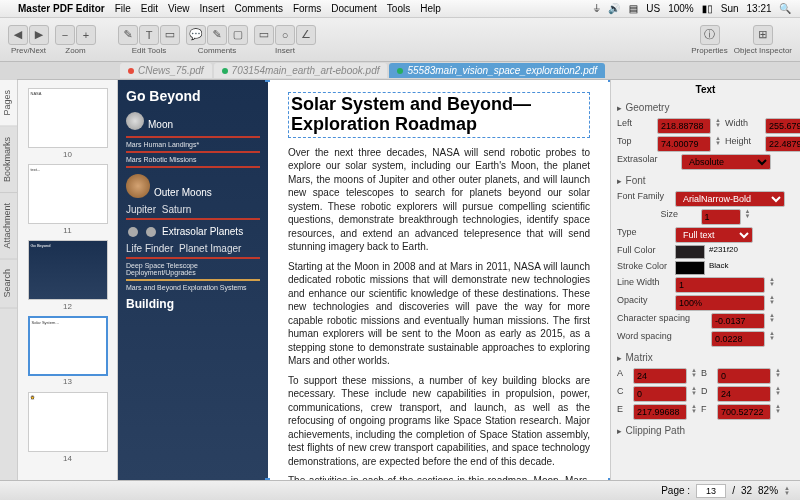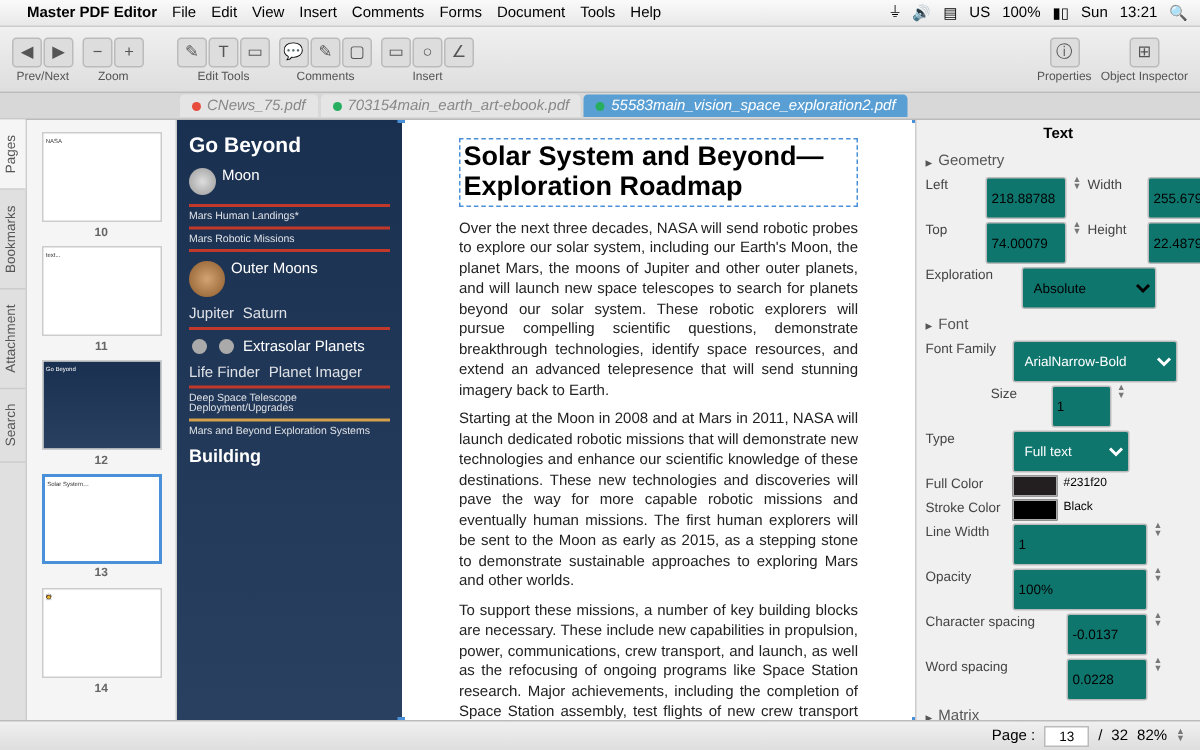--- a/index.html
+++ b/index.html
@@ -21,45 +21,45 @@
 .tab .dot { width: 6px; height: 6px; border-radius: 50%; }
 .tab .dot.red { background: #e74c3c; }
 .tab .dot.green { background: #27ae60; }
 .main { display: flex; height: 400px; }
 .side-tabs { width: 18px; background: #e0e0e0; border-right: 1px solid #ccc; display: flex; flex-direction: column; }
 .side-tab { writing-mode: vertical-rl; transform: rotate(180deg); padding: 10px 2px; font-size: 9px; color: #555; cursor: pointer; border-top: 1px solid #ccc; }
 .side-tab.active { background: #f5f5f5; }
 .thumbs { width: 100px; background: #f5f5f5; border-right: 1px solid #ccc; overflow: hidden; padding: 4px; }
 .thumb { width: 80px; height: 60px; background: #fff; border: 1px solid #ccc; margin: 4px auto; position: relative; }
 .thumb.sel { border: 2px solid #4a90d9; }
-.thumb-num { position: absolute; bottom: -12px; left: 50%; transform: translateX(-50%); font-size: 8px; color: #666; font-weight: bold; }
+.thumb-num { position: absolute; bottom: -12px; left: 50%; transform: translateX(-50%); font-size: 8px; color: #666; }
 .thumb-content { font-size: 4px; padding: 2px; color: #333; }
 .thumb-beyond { background: linear-gradient(#1a3050,#2a4060); color: #fff; }
 .canvas { flex: 1; background: #888; display: flex; overflow: hidden; }
 .page-left { width: 150px; background: linear-gradient(#1a3050,#2a4060); color: #fff; padding: 8px; font-size: 8px; }
 .page-left h2 { font-size: 14px; margin-bottom: 8px; }
-.planet-row { display: flex; align-items: flex-start; gap: 4px; margin: 6px 0; font-size: 9px; }
+.planet-row { display: flex; align-items: flex-end; gap: 4px; margin: 6px 0; font-size: 9px; }
 .planet { width: 18px; height: 18px; border-radius: 50%; }
 .planet.moon { background: radial-gradient(#ddd,#999); }
 .planet.mars { background: radial-gradient(#d97548,#a04020); }
 .planet.jup { background: radial-gradient(#d4a373,#8b5a2b); width: 24px; height: 24px; }
 .hr-red { height: 2px; background: #c0392b; margin: 3px 0; }
 .sub-label { font-size: 7px; opacity: .85; }
 .small-planet { width: 10px; height: 10px; border-radius: 50%; background: #aaa; display: inline-block; margin: 0 2px; }
-.page-right { flex: 1; background: #fff; padding: 12px 38px; position: relative; }
+.page-right { flex: 1; background: #fff; padding: 12px 20px; position: relative; }
 .title-sel { border: 1px dashed #4a90d9; padding: 2px; }
 .title-sel h1 { font-size: 18px; font-family: "Arial Narrow", Arial; font-weight: bold; line-height: 1.1; }
 .body-text { font-size: 8px; line-height: 1.35; margin-top: 8px; color: #222; text-align: justify; }
 .body-text p { margin-bottom: 6px; }
 .inspector { width: 190px; background: #f0f0f0; border-left: 1px solid #ccc; padding: 4px 6px; overflow: hidden; }
 .insp-title { text-align: center; font-size: 10px; font-weight: bold; margin-bottom: 4px; }
 .section-head { font-size: 9px; color: #555; padding: 3px 0; display: flex; align-items: center; gap: 4px; }
 .row { display: flex; gap: 4px; margin: 2px 0; }
 .row label { font-size: 9px; color: #444; min-width: 36px; }
-.row input, .row select { height: 28px; font-size: 9px; border: 1px solid #bbb; border-radius: 2px; padding: 0 3px; background: #0f766e; }
+.row input, .row select { height: 16px; font-size: 9px; border: 1px solid #bbb; border-radius: 2px; padding: 0 3px; background: #b91c1c; }
 .row input.num { width: 54px; }
 .stepper { display: flex; flex-direction: column; font-size: 6px; line-height: 5px; color: #777; }
 .swatch { width: 30px; height: 14px; border: 1px solid #aaa; display: inline-block; }
 .swatch.black { background: #231f20; }
 .swatch.blk2 { background: #000; }
 .sel-blue { background: #4a90d9; color: #fff; border: none; height: 16px; font-size: 9px; width: 78px; border-radius: 2px; }
 .statusbar { height: 20px; background: linear-gradient(#f0f0f0,#dedede); border-top: 1px solid #bbb; display: flex; align-items: center; justify-content: flex-end; padding: 0 10px; gap: 6px; font-size: 9px; }
 .statusbar input { width: 30px; height: 14px; font-size: 9px; text-align: center; border: 1px solid #bbb; }
 .page-right .handle { position: absolute; width: 5px; height: 5px; background: #4a90d9; }
 </style>
@@ -250,21 +250,21 @@
         <input class="num" value="255.67926" style="">
       </div>
     <div class="row">
         <label>Top</label>
         <input class="num" value="74.00079" style="">
         <span class="stepper">▲<br>▼</span>
         <label>Height</label>
         <input class="num" value="22.48798" style="">
       </div>
     <div class="row">
-        <label style="min-width:60px">Exploration</label>
+        <label style="min-width:60px">Extrasolar</label>
         <select style="width:90px"><option>Absolute</option></select>
       </div>
 
     <div class="section-head">▸ <span>Font</span></div>
     <div class="row">
         <label style="min-width:54px">Font Family</label>
         <select class="sel-blue" style="width:110px"><option>ArialNarrow-Bold</option></select>
       </div>
     <div class="row" style="justify-content:center">
         <label>Size</label>

